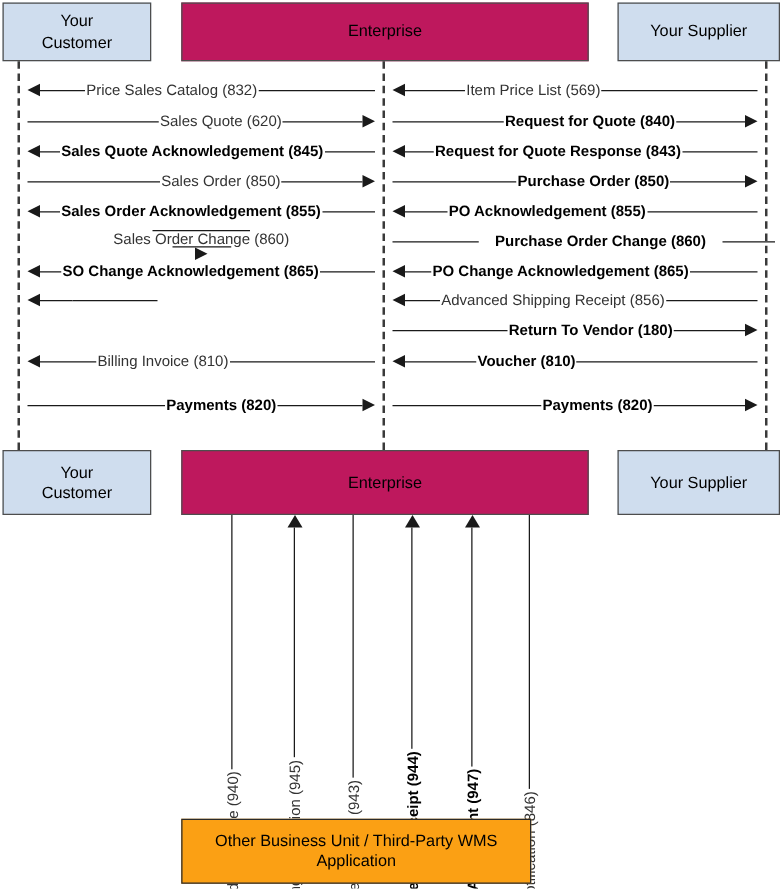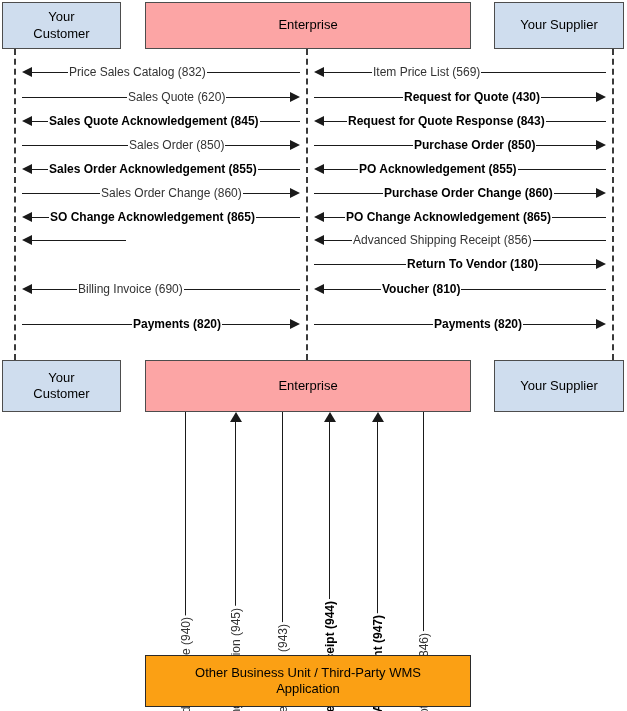--- a/index.html
+++ b/index.html
@@ -22,32 +22,32 @@
     border:1.5px solid #4d4d4d;
     display:flex;
     align-items:center;
     justify-content:center;
     text-align:center;
     font-size:13px;
     color:#000;
     line-height:1.25;
   }
   .box.light{ background:#cfddee; }
-  .box.mid  { background:#fca5a5; }
+  .box.mid  { background:#be185d; }
   .box.orange{ background:#fba014; border:1.5px solid #2b2b2b; }
 
   .b-cust-top{ left:2px;  top:2px;   width:119px; height:47px; }
   .b-ent-top { left:145px;top:2px;   width:326px; height:47px; }
   .b-sup-top { left:494px;top:2px;   width:130px; height:47px; }
 
   .b-cust-bot{ left:2px;  top:360px; width:119px; height:52px; }
   .b-ent-bot { left:145px;top:360px; width:326px; height:52px; }
   .b-sup-bot { left:494px;top:360px; width:130px; height:52px; }
 
-  .b-wms     { left:145px;top:655px; width:326px; height:52px; font-size:13px;}
+  .b-wms     { left:145px;top:655px; width:280px; height:52px; font-size:13px;}
 
   
   .lifeline{
     position:absolute;
     width:0;
     border-left:2px dashed #3a3a3a;
   }
   .ll-left  { left:14px;  top:49px;  height:311px; }
   .ll-mid   { left:306px; top:49px;  height:311px; }
   .ll-right { left:612px; top:49px;  height:311px; }
@@ -168,60 +168,60 @@
         <div class="lbl reg">Sales Order (850)</div>
         <div class="line" style="width: 65px;"></div>
         <div class="ah right"></div>
       </div>
       <div class="msg" style="left: 22px; top: 160px; width: 278px;">
         <div class="ah left"></div>
         <div class="line" style="width: 16px;"></div>
         <div class="lbl bold">Sales Order Acknowledgement (855)</div>
         <div class="line" style="width: 42px;"></div>
       </div>
-      <div class="msg" style="left: 22px; top: 184px; width: 278px;">
+      <div class="msg" style="left: 22px; top: 184px; width: 278px; flex-direction: column;">
         <div class="line" style="width: 78px;"></div>
         <div class="lbl reg">Sales Order Change (860)</div>
         <div class="line" style="width: 47px;"></div>
         <div class="ah right"></div>
       </div>
       <div class="msg" style="left: 22px; top: 208px; width: 278px;">
         <div class="ah left"></div>
         <div class="line" style="width: 17px;"></div>
         <div class="lbl bold">SO Change Acknowledgement (865)</div>
         <div class="line" style="width: 44px;"></div>
       </div>
       <div class="msg" style="left: 22px; top: 231px; width: 278px;">
         <div class="ah left"></div>
         <div class="line" style="width: 26px;"></div>
         <div class="line" style="width: 68px;"></div>
       </div>
       <div class="msg" style="left: 22px; top: 280px; width: 278px;">
         <div class="ah left"></div>
         <div class="line" style="width: 45px;"></div>
-        <div class="lbl reg">Billing Invoice (690)</div>
+        <div class="lbl reg">Billing Invoice (810)</div>
         <div class="line" style="width: 116px;"></div>
       </div>
       <div class="msg" style="left: 22px; top: 315px; width: 278px;">
         <div class="line" style="width: 110px;"></div>
         <div class="lbl bold">Payments (820)</div>
         <div class="line" style="width: 68px;"></div>
         <div class="ah right"></div>
       </div>
     </div>
   <div id="supplier-flow-layer">
       <div class="msg" style="left: 314px; top: 63px; width: 292px;">
         <div class="ah left"></div>
         <div class="line" style="width: 48px;"></div>
         <div class="lbl reg">Item Price List (569)</div>
         <div class="line" style="width: 125px;"></div>
       </div>
       <div class="msg" style="left: 314px; top: 88px; width: 292px;">
         <div class="line" style="width: 89px;"></div>
-        <div class="lbl bold">Request for Quote (430)</div>
+        <div class="lbl bold">Request for Quote (840)</div>
         <div class="line" style="width: 55px;"></div>
         <div class="ah right"></div>
       </div>
       <div class="msg" style="left: 314px; top: 112px; width: 292px;">
         <div class="ah left"></div>
         <div class="line" style="width: 23px;"></div>
         <div class="lbl bold">Request for Quote Response (843)</div>
         <div class="line" style="width: 60px;"></div>
       </div>
       <div class="msg" style="left: 314px; top: 136px; width: 292px;">
@@ -229,21 +229,21 @@
         <div class="lbl bold">Purchase Order (850)</div>
         <div class="line" style="width: 60px;"></div>
         <div class="ah right"></div>
       </div>
       <div class="msg" style="left: 314px; top: 160px; width: 292px;">
         <div class="ah left"></div>
         <div class="line" style="width: 34px;"></div>
         <div class="lbl bold">PO Acknowledgement (855)</div>
         <div class="line" style="width: 88px;"></div>
       </div>
-      <div class="msg" style="left: 314px; top: 184px; width: 292px;">
+      <div class="msg" style="left: 314px; top: 184px; width: 292px; gap: 12px;">
         <div class="line" style="width: 69px;"></div>
         <div class="lbl bold">Purchase Order Change (860)</div>
         <div class="line" style="width: 42px;"></div>
         <div class="ah right"></div>
       </div>
       <div class="msg" style="left: 314px; top: 208px; width: 292px;">
         <div class="ah left"></div>
         <div class="line" style="width: 21px;"></div>
         <div class="lbl bold">PO Change Acknowledgement (865)</div>
         <div class="line" style="width: 54px;"></div>

